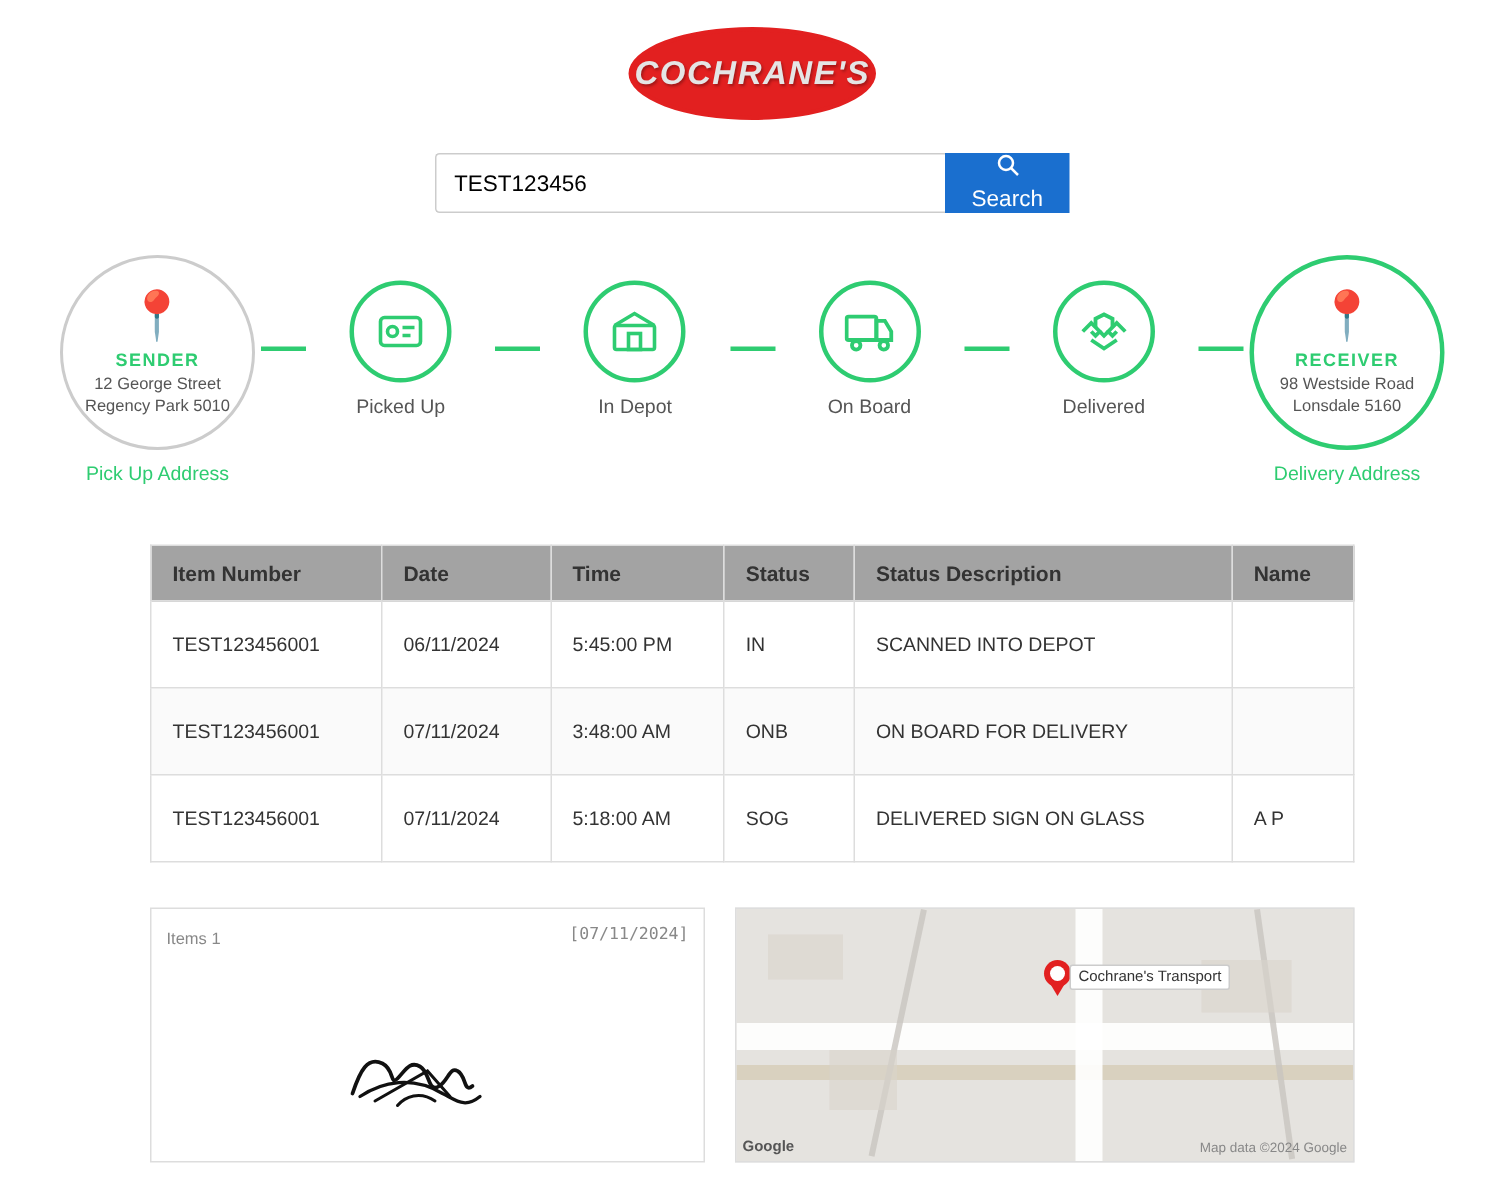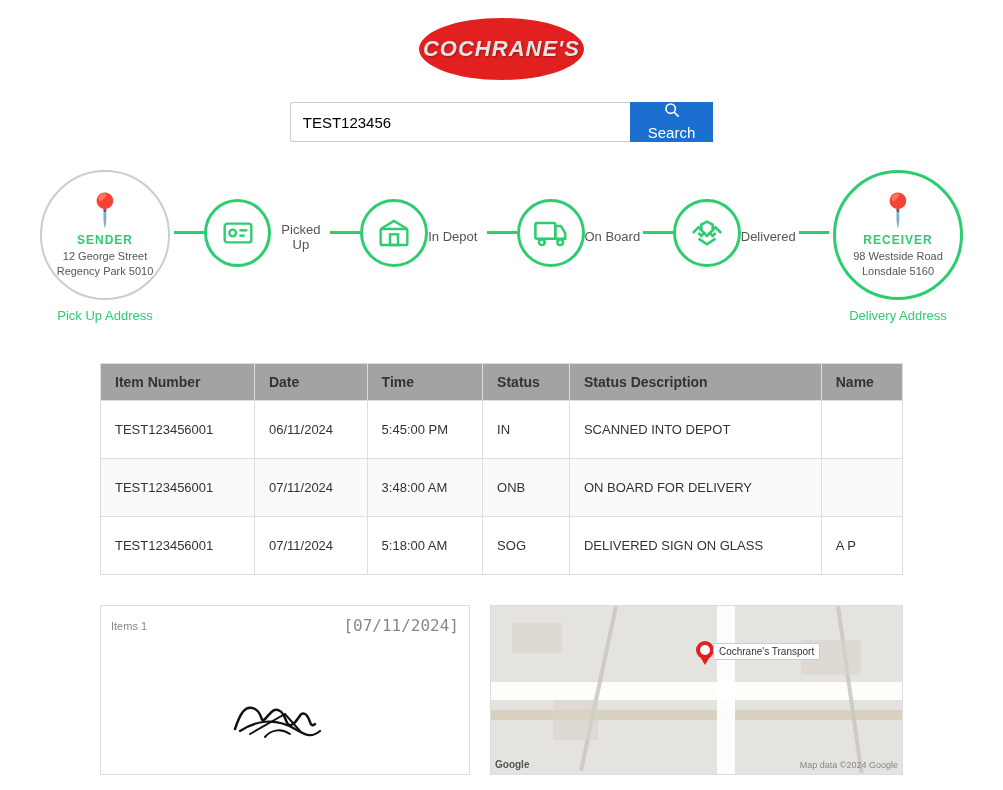--- a/index.html
+++ b/index.html
@@ -118,21 +118,21 @@
       letter-spacing: 1px;
     }
     .endpoint-addr {
       font-size: 11px;
       color: #555;
       margin-top: 2px;
       line-height: 1.4;
     }
     .step-item {
       display: flex;
-      flex-direction: row;
+      flex-direction: column;
       align-items: center;
       position: relative;
       flex: 1;
     }
     .step-circle {
       width: 68px;
       height: 68px;
       border-radius: 50%;
       border: 3px solid #2ecc71;
       background: white;
@@ -198,21 +198,21 @@
       border: 1px solid #ddd;
       padding: 10px;
       position: relative;
     }
     .sig-label {
       font-size: 11px;
       color: #888;
       font-family: Liberation Sans, sans-serif;
     }
     .sig-date {
-      font-size: 16px;
+      font-size: 11px;
       color: #888;
       font-family: monospace;
       position: absolute;
       top: 10px;
       right: 10px;
     }
     .sig-image {
       margin-top: 10px;
       height: 120px;
       display: flex;

